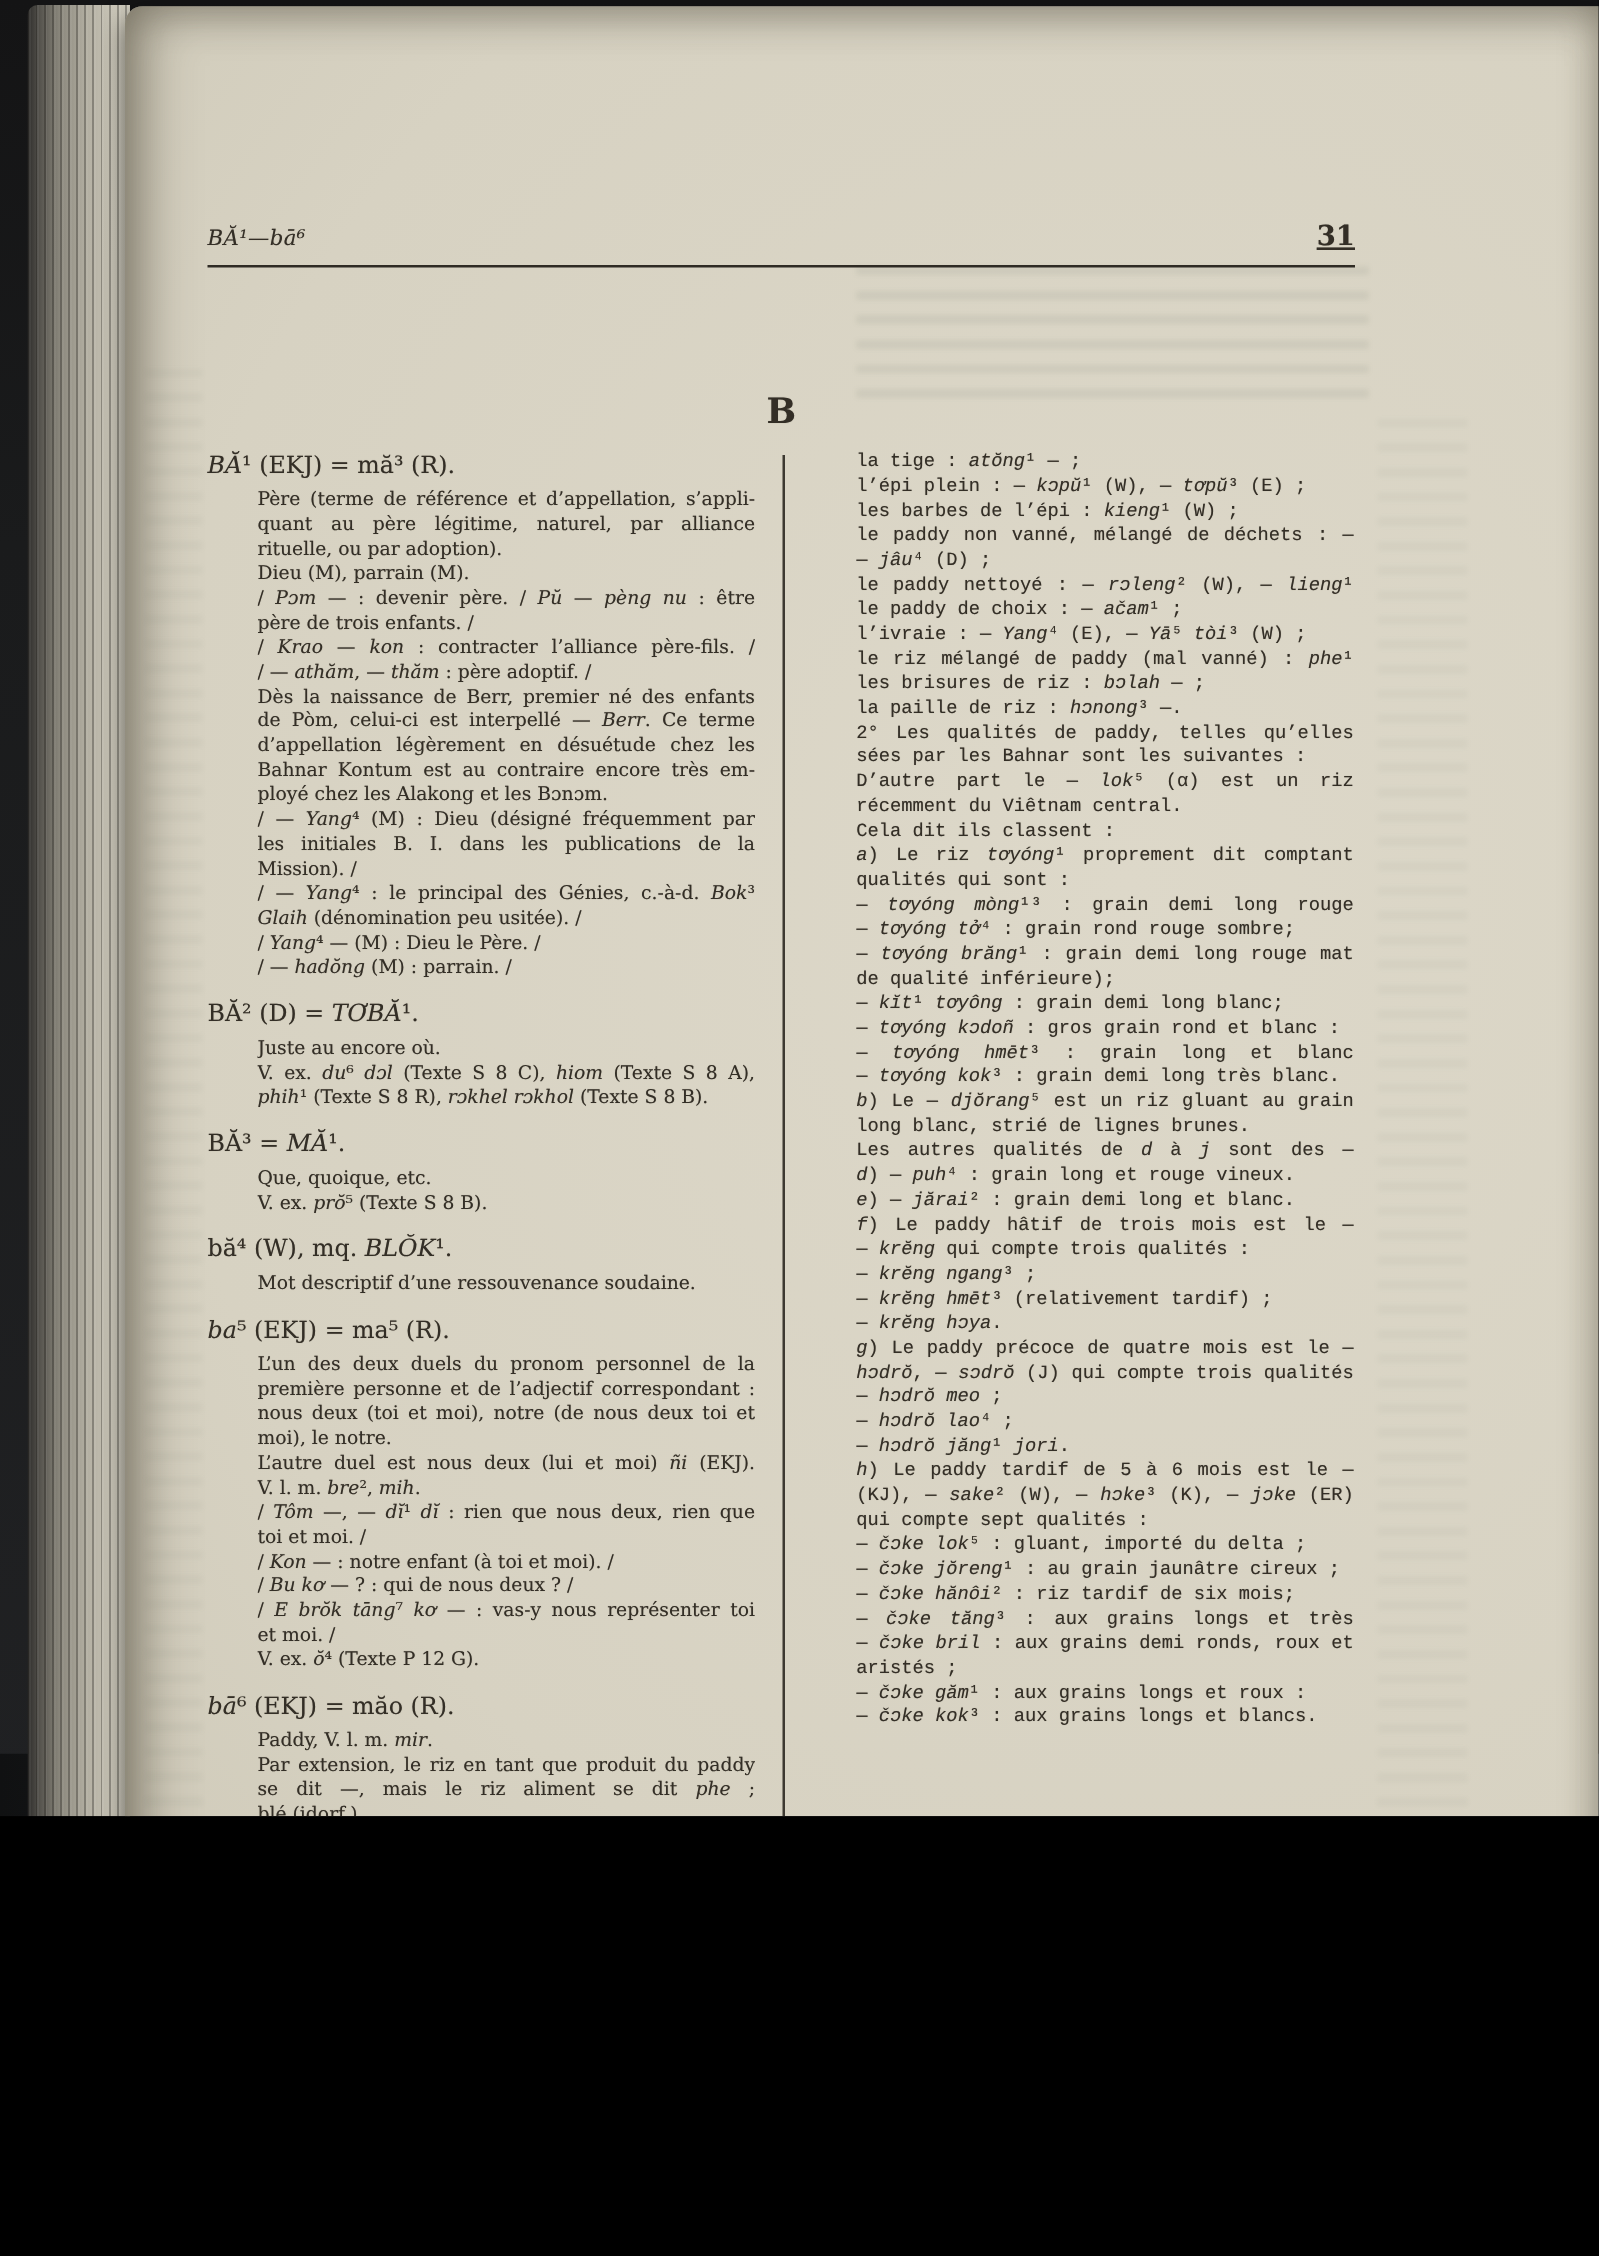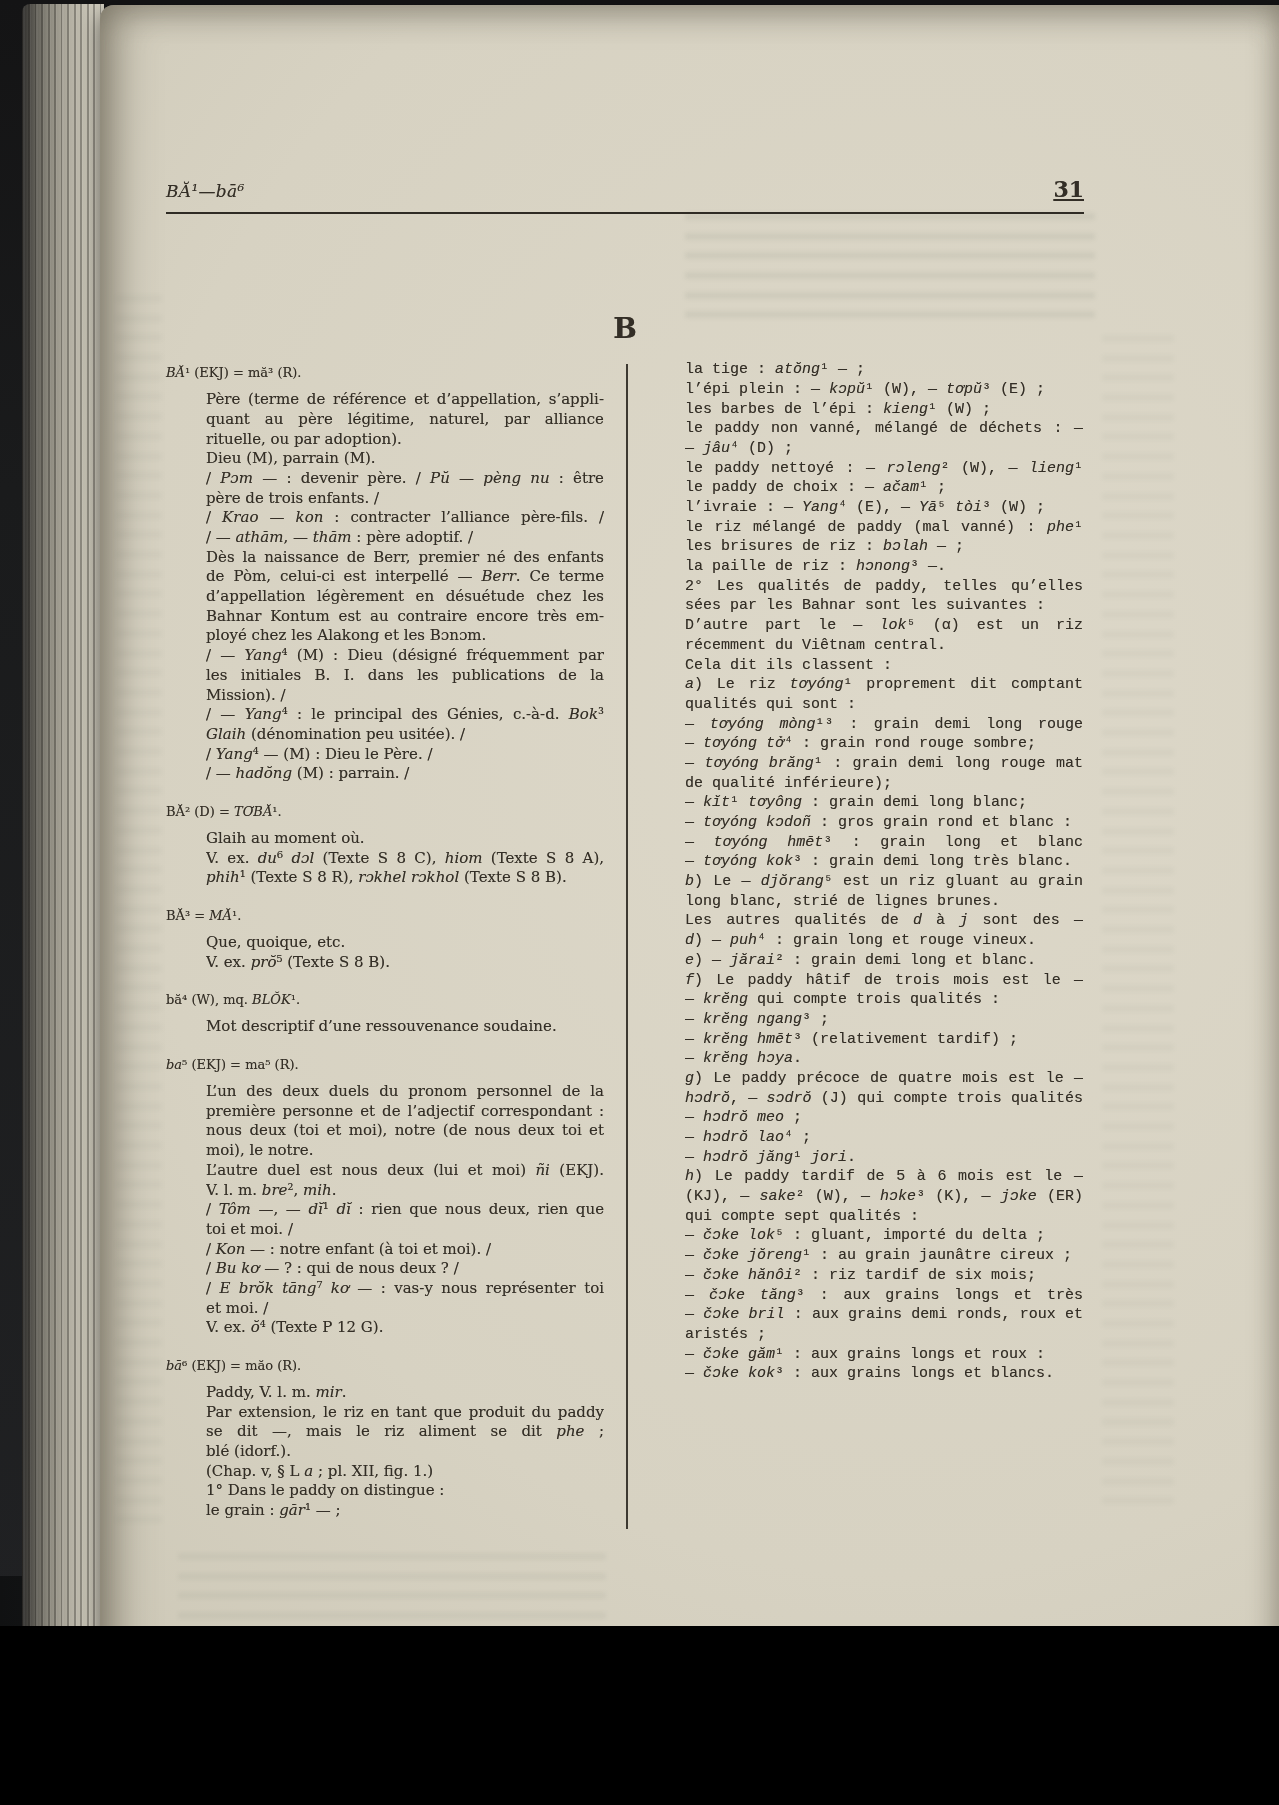--- a/index.html
+++ b/index.html
@@ -1,20 +1,20 @@
 <!DOCTYPE html>
 <html style="--pageBg: #d7d2c2; --ink: #332e26; --backdrop: #1a1b1c; --tableEdge: #66717e; --rule: #2f2b24;"><head>
 <meta charset="utf-8">
 <style>
   :root{
     --pageBg:#d7d2c2; --ink:#332e26; --backdrop:#1a1b1c; --tableEdge:#66717e; --rule:#2f2b24;
   }
   html,body{margin:0;padding:0;background:#000;}
   .photo{
-    position:relative;width:1279px;height:1626px;overflow:hidden;
+    position:relative;width:1279px;height:1453px;overflow:hidden;
     background:linear-gradient(180deg,#141415 0%,var(--backdrop,#1a1b1c) 30%,#202123 100%);
     font-family:"DejaVu Serif","Liberation Serif",serif;
   }
   .table-surface{
     position:absolute;left:0;bottom:0;width:100%;height:50px;
     background:linear-gradient(90deg,#101112 0%,#23262a 38%,#48525d 72%,var(--tableEdge,#66717e) 100%);
   }
   .book-edges{
     position:absolute;left:22px;top:4px;width:82px;height:1762px;border-radius:8px 0 0 12px;
     background-image:
@@ -44,21 +44,21 @@
   .running-title{font-style:italic;font-size:17px;letter-spacing:.3px;}
   .page-number{font-size:22px;font-weight:700;text-decoration:underline;}
   .header-rule{height:2.2px;background:var(--rule,#2f2b24);margin-top:9px;}
   .section-letter{margin-top:100px;height:30px;line-height:30px;text-align:center;
     font-size:28px;font-weight:700;}
   .columns{display:flex;margin-top:16px;align-items:flex-start;font-size:15px;}
   .col-left{width:438px;}
   .col-right{width:398px;font-family:Liberation Mono, monospace;}
   .column-divider{width:2px;height:1165px;background:#3d3931;margin-left:22px;margin-right:57px;margin-top:4px;}
   .entry + .entry{margin-top:15px;}
-  .headword{font-size:13px;line-height:25px;margin-bottom:5px;}
+  .headword{font-size:19px;line-height:25px;margin-bottom:5px;}
   .col-left .para{margin-left:40px;}
   .line{
     line-height:19.7px;height:19.7px;overflow:hidden;
     text-align:justify;text-align-last:justify;
   }
   .line.endl{text-align-last:left;}
   i{font-style:italic;}
 </style>
 </head>
 <body>
@@ -122,21 +122,21 @@
               <div class="para">
                 <div class="line endl">/ <i>Yang</i>⁴ — (M) : Dieu le Père. /</div>
               </div>
               <div class="para">
                 <div class="line endl">/ — <i>hadŏng</i> (M) : parrain. /</div>
               </div>
             </div>
             <div class="entry">
               <div class="headword">BĂ² (D) = <i>TƠBĂ</i>¹.</div>
               <div class="para">
-                <div class="line endl">Glaih au moment où.</div>
+                <div class="line endl">Juste au encore où.</div>
               </div>
               <div class="para">
                 <div class="line">V. ex. <i>du</i>⁶ <i>dɔl</i> (Texte S 8 C), <i>hiom</i> (Texte S 8 A),</div>
                 <div class="line endl"><i>phih</i>¹ (Texte S 8 R), <i>rɔkhel rɔkhol</i> (Texte S 8 B).</div>
               </div>
             </div>
             <div class="entry">
               <div class="headword">BĂ³ = <i>MĂ</i>¹.</div>
               <div class="para">
                 <div class="line endl">Que, quoique, etc.</div>

